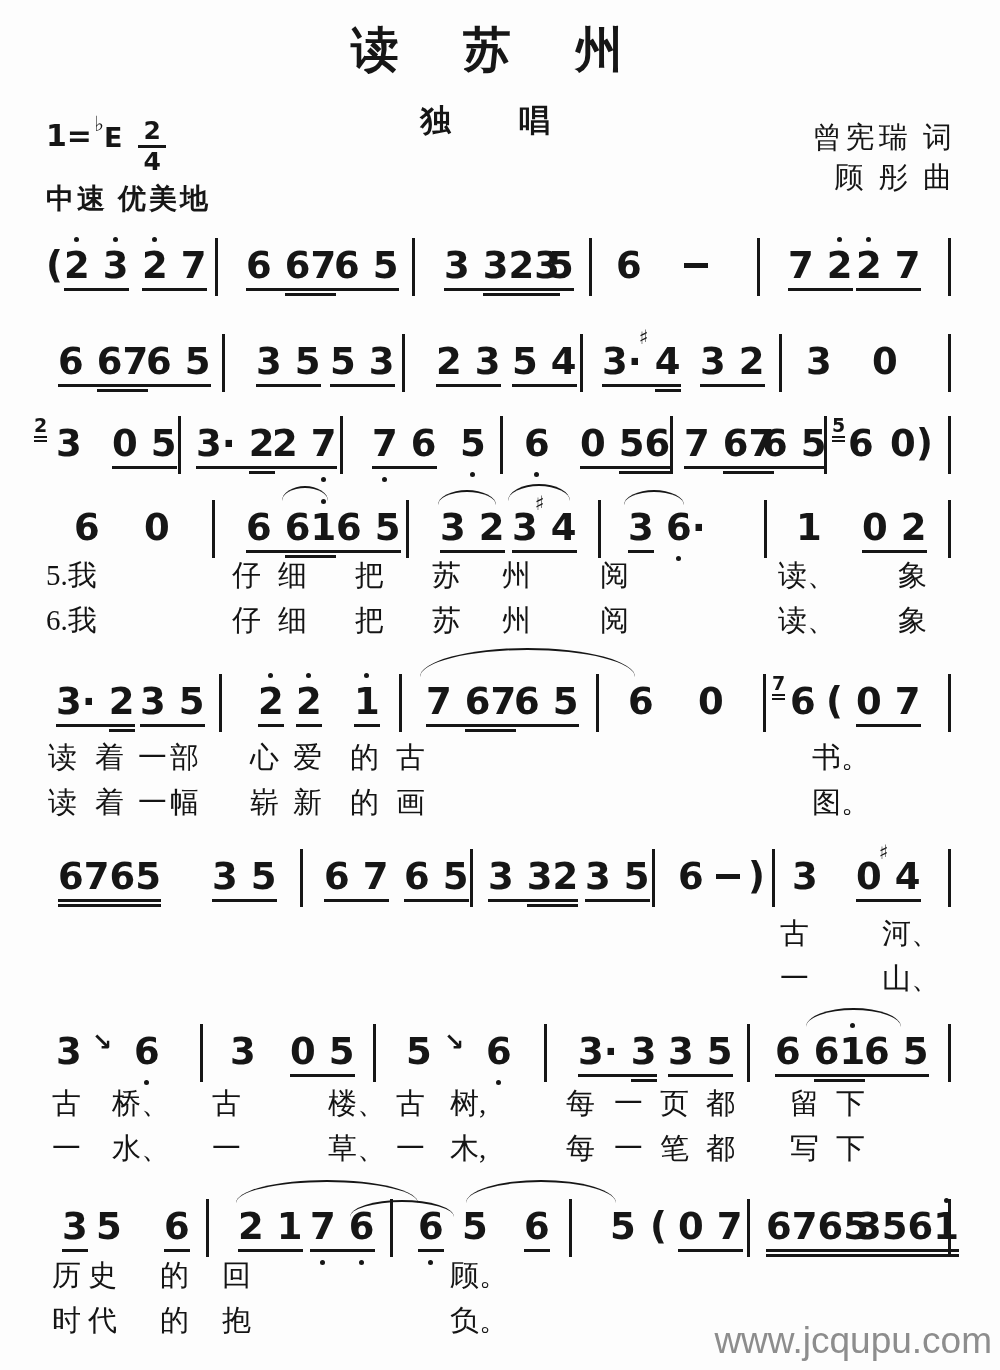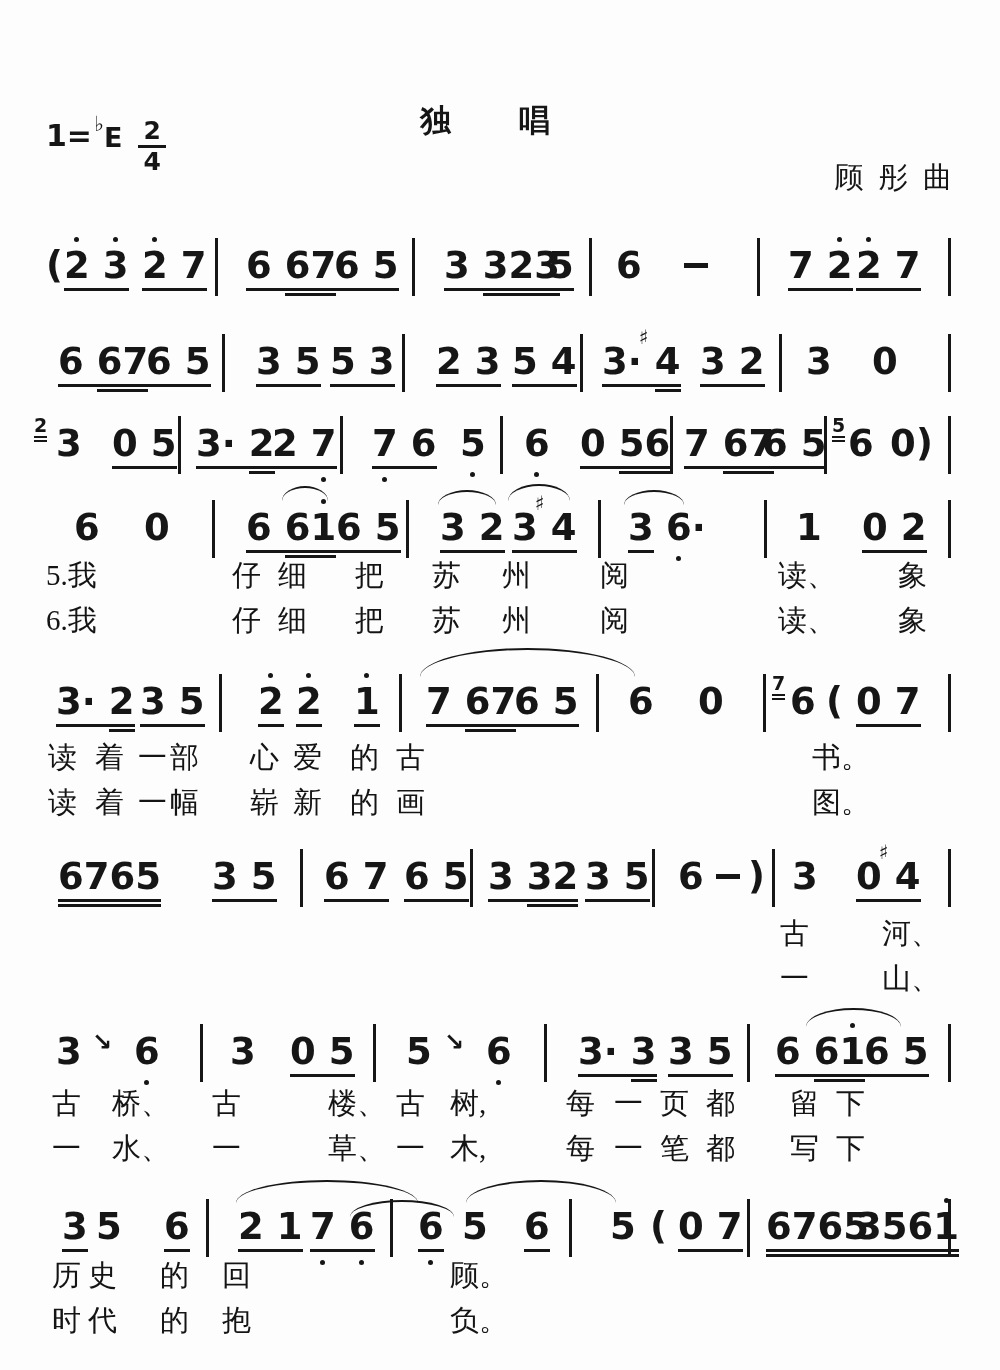--- a/index.html
+++ b/index.html
@@ -35,30 +35,33 @@
   .dash{width:24px;height:5px;background:#161616;margin-top:17px;}
   .barline{position:absolute;width:2.5px;height:58px;background:#161616;}
   .arc{position:absolute;border-top:2.5px solid #161616;border-radius:50% 50% 0 0 / 100% 100% 0 0;}
   .lyr{position:absolute;font-size:29px;color:#141414;white-space:nowrap;font-family:"Liberation Serif",serif;}
   .wm{position:absolute;right:8px;bottom:8px;font-size:37px;color:#8d8d8d;font-family:"Liberation Sans",sans-serif;}
 </style>
 </head>
 <body>
 
 <div id="page">
+  <div class="title">读 苏 州</div>
   <div class="subtitle">独 唱</div>
   <div class="keysig">
     <span>1=</span>
       <span class="flat">♭</span>
       <span class="keyletter">E</span>
     <span class="tsig">
       <span class="tnum">2</span>
       <span class="tden">4</span>
     </span>
   </div>
+  <div class="tempo">中速  优美地</div>
+  <div class="credit credit1">曾宪瑞 词</div>
   <div class="credit credit2">顾 彤 曲</div>
   <div id="score">
       <div class="barline" style="left: 215px; top: 238px;"></div>
       <div class="barline" style="left: 412px; top: 238px;"></div>
       <div class="barline" style="left: 589px; top: 238px;"></div>
       <div class="barline" style="left: 757px; top: 238px;"></div>
       <div class="barline" style="left: 948px; top: 238px;"></div>
       <div class="group" style="left: 46px; top: 246px;">
         <span class="cluster">
           <span class="ch">(</span>
@@ -889,13 +892,14 @@
       <div class="lyr" style="left: 88px; top: 1256px;">史</div>
       <div class="lyr" style="left: 160px; top: 1256px;">的</div>
       <div class="lyr" style="left: 222px; top: 1256px;">回</div>
       <div class="lyr" style="left: 450px; top: 1256px;">顾。</div>
       <div class="lyr" style="left: 52px; top: 1301px;">时</div>
       <div class="lyr" style="left: 88px; top: 1301px;">代</div>
       <div class="lyr" style="left: 160px; top: 1301px;">的</div>
       <div class="lyr" style="left: 222px; top: 1301px;">抱</div>
       <div class="lyr" style="left: 450px; top: 1301px;">负。</div>
     </div>
+  <div class="wm">www.jcqupu.com</div>
 </div>
 
 </body></html>

